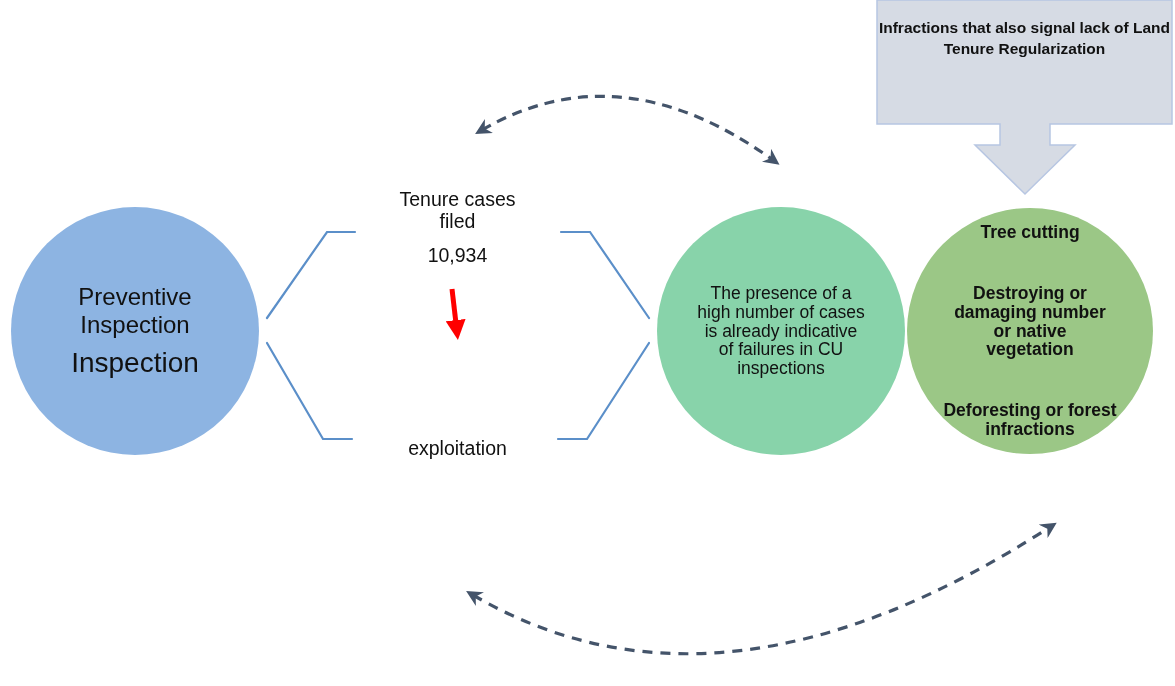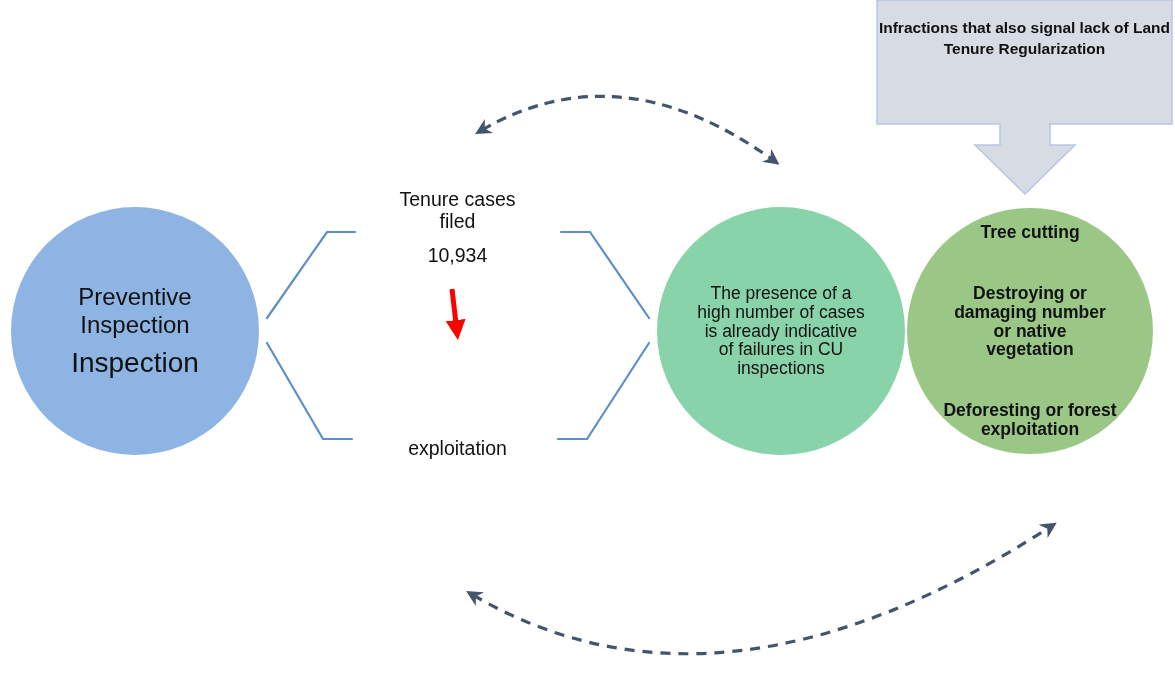--- a/index.html
+++ b/index.html
@@ -76,16 +76,16 @@
   <span style="display:block">exploitation</span>
 </div>
 
 <div class="circle-text" id="presence-label">
   <span>The presence of a high number of cases is already indicative of failures in CU inspections</span>
 </div>
 
 <div class="circle-text" id="infractions-list">
   <span class="item" style="width:160px">Tree cutting</span>
   <span class="item" style="width:165px">Destroying or damaging number or native vegetation</span>
-  <span class="item" style="width:180px">Deforesting or forest exploitation</span>
+  <span class="item" style="width:180px">Deforesting or forest infractions</span>
 </div>
 
 <div class="txt" id="callout-text">Infractions that also signal lack of Land Tenure Regularization</div>
 
 </body></html>

